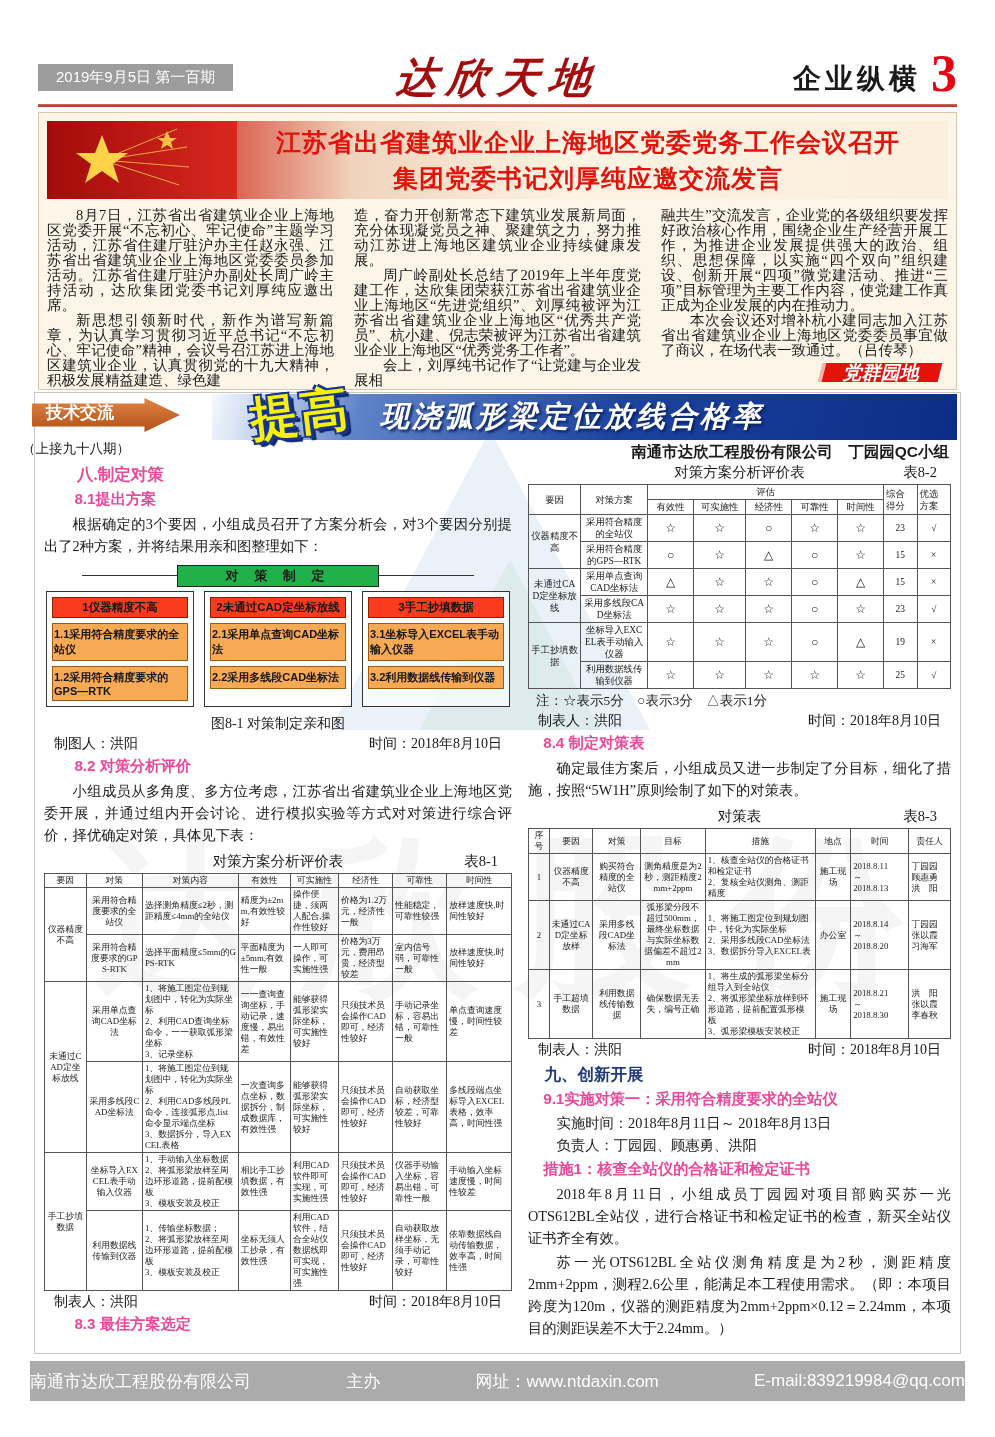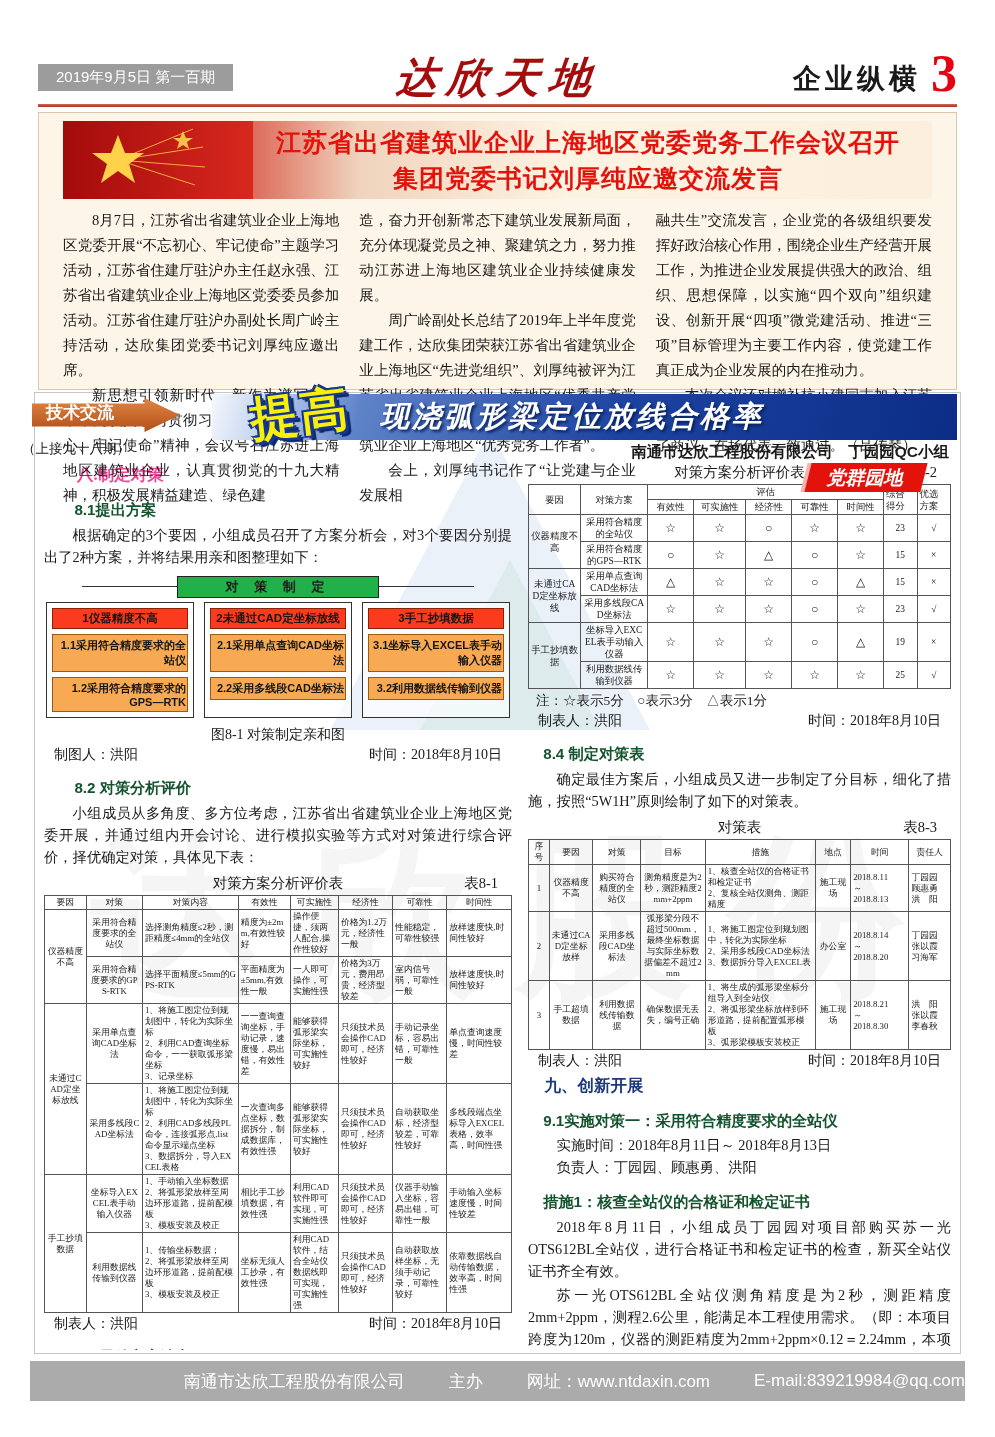--- a/index.html
+++ b/index.html
@@ -13,74 +13,74 @@
   .z{position:relative;z-index:1;}
   
   .hdr{position:absolute;top:56px;left:38px;right:38px;height:46px;z-index:2;}
   .date-box{position:absolute;left:0;top:8px;background:#9c9c9c;color:#fff;font-family:"Liberation Sans",sans-serif;font-size:15px;padding:4px 18px;}
   .masthead{position:absolute;left:50%;transform:translateX(-50%) skewX(-6deg);top:-6px;font-size:42px;font-weight:bold;font-style:italic;color:#a50d0d;letter-spacing:9px;}
   .section-wrap{position:absolute;right:0;top:-8px;display:flex;align-items:flex-start;}
   .section-name{font-size:28px;font-weight:bold;letter-spacing:4px;margin-top:12px;}
   .page-no{font-size:52px;font-weight:bold;color:#e60012;margin-left:10px;line-height:1;}
   .rule{position:absolute;top:104px;left:38px;right:38px;height:3px;background:linear-gradient(to bottom,#d2685a,#a83223);z-index:2;}
   
-  .lead{position:absolute;top:112px;left:38px;right:38px;height:278px;border:1px solid #ddc7ac;background:#fdf5e7;padding:8px 24px;box-sizing:border-box;z-index:2;}
+  .lead{position:absolute;top:112px;left:38px;right:38px;height:278px;border:1px solid #ddc7ac;background:#fdf5e7;padding:8px 8px;box-sizing:border-box;z-index:2;}
   .lead-banner{position:relative;height:78px;background:linear-gradient(to right,#a80d0d 0,#cf1f14 13%,#f0d3bc 34%,#fdf3e2 58%,#fbeedd 100%);}
   .emblem{position:absolute;left:0;top:0;width:190px;height:78px;}
   .lead-titles{position:absolute;left:185px;right:4px;top:3px;text-align:center;}
   .lead-title{font-size:25px;font-weight:bold;color:#e3120b;line-height:36px;letter-spacing:1px;font-family:"Liberation Sans",sans-serif;white-space:nowrap;}
   .lead-cols{display:flex;gap:20px;margin-top:9px;}
-  .lead-col{flex:1;font-size:14.5px;line-height:25px;text-align:justify;}
+  .lead-col{flex:1;font-size:14.5px;line-height:15px;text-align:justify;}
   .lead-col p{margin:0;text-indent:2em;}
   .lead-col p.cont{text-indent:0;}
   .badge{float:right;background:#e3120b;color:#fff;font-family:"Liberation Sans",sans-serif;font-weight:bold;font-size:19px;padding:2px 20px;transform:skewX(-14deg);margin-top:5px;margin-right:8px;box-shadow:-4px 0 0 #f6b3ac;}
   
   .frame{position:absolute;top:392px;left:34px;right:34px;height:960px;border:1px solid #c6c6c6;z-index:0;}
   
   .tech{position:absolute;top:392px;left:20px;right:38px;height:68px;z-index:2;}
   .tech-arrow{position:absolute;left:12px;top:6px;width:148px;height:34px;background:linear-gradient(#e08544,#b35018);color:#fff;font-family:"Liberation Sans",sans-serif;font-weight:bold;font-size:17px;line-height:30px;text-align:left;padding-left:14px;box-sizing:border-box;clip-path:polygon(0 16%,76% 16%,76% 0,100% 50%,76% 100%,76% 84%,0 84%);}
   .cont-from{position:absolute;left:2px;top:48px;font-size:13.5px;}
   .tech-bar{position:absolute;left:192px;right:0;top:2px;height:46px;background:linear-gradient(105deg,#f5f8fd 0,#c6d6ef 7%,#5f83c8 20%,#1c43a0 55%,#0b2d86 100%);display:flex;align-items:center;padding-left:168px;box-sizing:border-box;}
   .tech-headline{color:#fff;font-family:"Liberation Sans",sans-serif;font-weight:bold;font-size:29px;letter-spacing:3px;font-style:italic;text-shadow:2px 2px 3px #081f5c;white-space:nowrap;}
   .lift{position:absolute;left:230px;top:-10px;font-family:"Liberation Sans",sans-serif;font-weight:900;font-size:48px;color:#f8ef0a;transform:rotate(-7deg);letter-spacing:2px;text-shadow:-2px -2px 0 #16368f,2px -2px 0 #16368f,-2px 2px 0 #16368f,3px 3px 0 #16368f,5px 5px 1px #0a2468;z-index:3;}
   .qc-byline{position:absolute;right:8px;top:50px;font-family:Liberation Sans, sans-serif;font-weight:bold;font-size:15.5px;}
   
   .main{position:absolute;top:462px;left:44px;right:44px;height:888px;display:flex;gap:16px;overflow:hidden;z-index:1;}
   .col-left{width:468px;flex:none;}
   .col-right{flex:1;min-width:0;}
   .h-red{color:#ec4899;font-weight:bold;font-size:16.5px;margin:2px 0 3px 2em;}
   .h-blue{color:#1e3a7c;font-weight:bold;font-size:16.5px;margin:5px 0 3px 1em;}
-  .h-sub{font-family:"Liberation Sans",sans-serif;font-weight:bold;font-size:15.2px;margin:14px 0 3px 2em;color:#14532d;}
+  .h-sub{font-family:"Liberation Sans",sans-serif;font-weight:bold;font-size:15.2px;margin:3px 0 3px 2em;color:#ec4899;}
   .para{font-size:14.3px;line-height:22px;text-align:justify;text-indent:2em;margin:2px 0;}
   .tline{font-size:14.3px;line-height:21px;text-indent:2em;margin:1px 0;}
   
   .diag{position:relative;height:146px;margin:8px 2px 0;}
   .diag-hline{position:absolute;left:36px;right:36px;top:10px;border-top:1.5px solid #333;}
   .diag-root{position:absolute;left:50%;top:0;transform:translateX(-50%);width:200px;height:20px;background:#21b14b;border:1px solid #222;font-family:"Liberation Sans",sans-serif;font-weight:bold;font-size:13px;text-align:center;line-height:20px;letter-spacing:6px;z-index:2;}
   .diag-groups{position:absolute;top:26px;left:0;right:0;display:flex;gap:10px;}
   .diag-group{flex:1;border:1.5px solid #333;padding:5px;display:flex;flex-direction:column;gap:5px;background:rgba(255,255,255,.65);}
   .diag-head{background:#fb3b1e;border:1px solid #8d2000;font-family:"Liberation Sans",sans-serif;font-weight:bold;font-size:11.5px;text-align:center;padding:2px 1px;color:#151515;}
-  .diag-item{background:#f7a953;border:1px solid #9c5a10;font-family:"Liberation Sans",sans-serif;font-weight:bold;font-size:11px;text-align:right;padding:3px 1px;color:#161616;}
+  .diag-item{background:#f7a953;border:1px solid #9c5a10;font-family:"Liberation Sans",sans-serif;font-weight:bold;font-size:11px;text-align:left;padding:3px 1px;color:#161616;}
   .fig-cap{text-align:center;font-size:14px;margin:4px 0 0;}
   .byline{display:flex;justify-content:space-between;font-size:14px;margin:2px 10px 3px;}
   
   .tblhead-row{position:relative;text-align:center;font-size:14.5px;margin-top:5px;line-height:20px;}
   .tbl-tag{position:absolute;right:14px;top:0;}
   table{width:100%;border-collapse:collapse;table-layout:fixed;margin-top:2px;}
   td,th{border:1px solid #555;padding:1px 2px;vertical-align:middle;font-weight:normal;word-break:break-all;}
   th{text-align:center;}
   .cc{text-align:center;}
   .pre{white-space:pre-line;text-align:left;}
   .t81{font-size:8.8px;line-height:11px;}
   .t82{font-size:9.4px;line-height:12px;}
   .t82 .mark{font-size:12px;text-align:center;}
   .t83{font-size:8.8px;line-height:11px;}
   .note{font-size:13.5px;margin:3px 0 0 8px;}
   
-  .footer{position:absolute;left:30px;right:30px;bottom:36px;height:40px;background:#ababab;color:#fff;display:flex;align-items:center;justify-content:flex-end;gap:44px;font-family:"Liberation Sans",sans-serif;font-size:17px;z-index:2;}
+  .footer{position:absolute;left:30px;right:30px;bottom:36px;height:40px;background:#ababab;color:#fff;display:flex;align-items:center;justify-content:space-between;gap:44px;font-family:"Liberation Sans",sans-serif;font-size:17px;z-index:2;}
 </style>
 </head>
 <body>
 
 <div class="page">
 
   <div class="wm wm-tri1"></div>
   <div class="wm wm-tri2"></div>
   <div class="wm wm-text">达欣股份</div>
 

